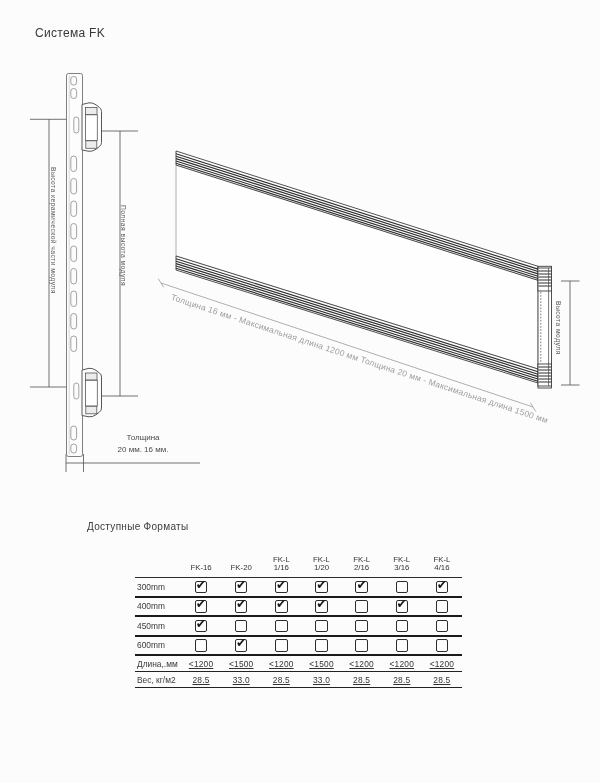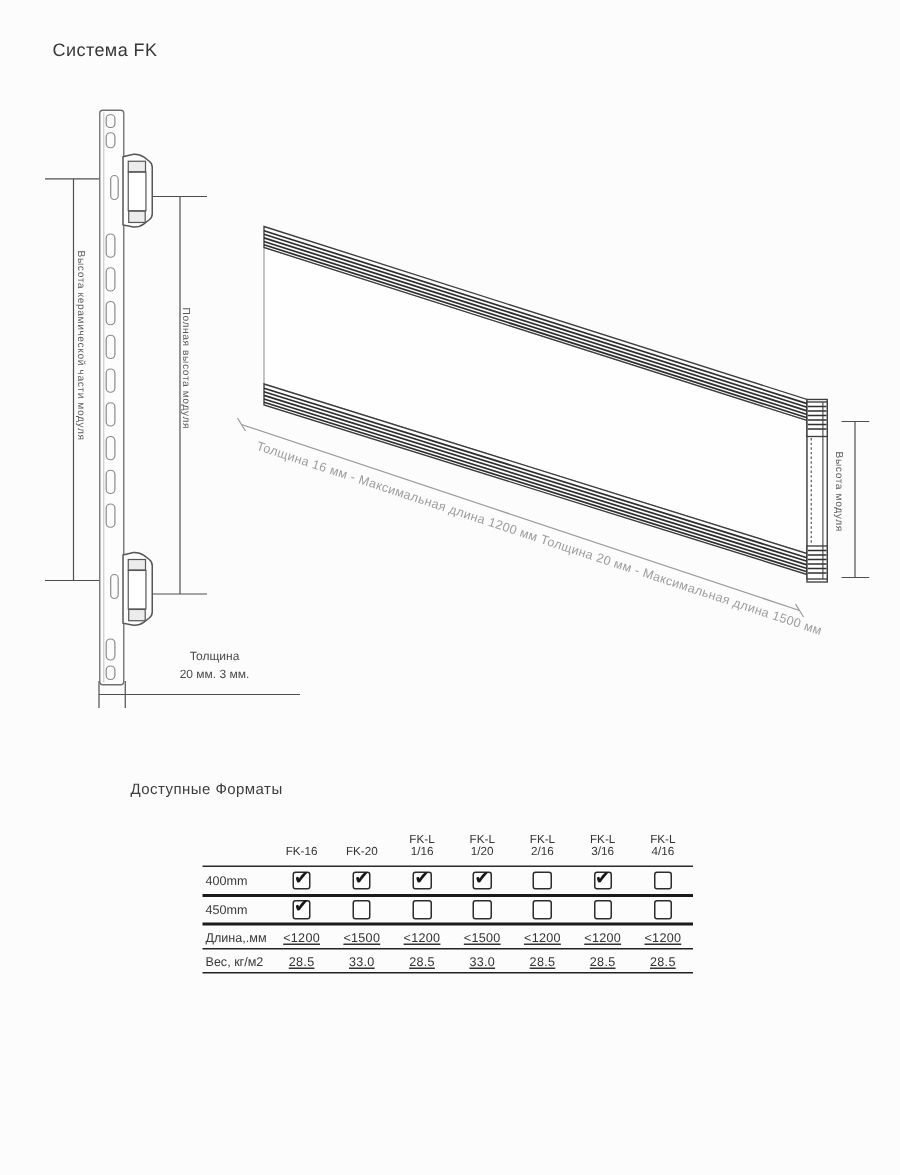--- a/index.html
+++ b/index.html
@@ -94,21 +94,21 @@
   </g>
   <g fill="#fdfdfd" stroke="#565656" stroke-width="1">
     <use href="#clipShape" transform="translate(0,265.5)"></use>
   </g>
 </svg>
 
 <div class="abs vlabel" id="v-ceramic">Высота керамической части модуля</div>
 <div class="abs vlabel" id="v-full">Полная высота модуля</div>
 <div class="abs" id="thickness">
   <div>Толщина</div>
-  <div>20 мм. 3 мм.</div>
+  <div>20 мм. 16 мм.</div>
 </div>
 
 <svg class="abs" style="left:150px;top:135px;" width="445" height="290" viewBox="150 135 445 290">
 
   <polygon points="176,165 538,280.3 538,369 176,256" fill="#fefefe" stroke="#909090" stroke-width="0.7"></polygon>
 
   <g>
     <polygon points="176,151 538,266.3 538,280.3 176,165" fill="#ffffff" stroke="#3d3d3d" stroke-width="0.9"></polygon>
     <g stroke="#2e2e2e" stroke-width="1.15">
       <line x1="176" y1="153.8" x2="538" y2="269.1"></line>
@@ -200,20 +200,44 @@
         <div class="h1">FK-L</div>
         <div>3/16</div>
       </div>
     <div class="hcell">
         <div class="h1">FK-L</div>
         <div>4/16</div>
       </div>
   </div>
 
   <div class="trow">
+    <div class="label-col">300mm</div>
+    <div class="dcol cb-cell checked">
+        <span class="cbx"></span>
+      </div>
+    <div class="dcol cb-cell checked">
+        <span class="cbx"></span>
+      </div>
+    <div class="dcol cb-cell checked">
+        <span class="cbx"></span>
+      </div>
+    <div class="dcol cb-cell checked">
+        <span class="cbx"></span>
+      </div>
+    <div class="dcol cb-cell checked">
+        <span class="cbx"></span>
+      </div>
+    <div class="dcol cb-cell">
+        <span class="cbx"></span>
+      </div>
+    <div class="dcol cb-cell checked">
+        <span class="cbx"></span>
+      </div>
+  </div>
+  <div class="trow">
     <div class="label-col">400mm</div>
     <div class="dcol cb-cell checked">
         <span class="cbx"></span>
       </div>
     <div class="dcol cb-cell checked">
         <span class="cbx"></span>
       </div>
     <div class="dcol cb-cell checked">
         <span class="cbx"></span>
       </div>
@@ -247,20 +271,44 @@
     <div class="dcol cb-cell">
         <span class="cbx"></span>
       </div>
     <div class="dcol cb-cell">
         <span class="cbx"></span>
       </div>
     <div class="dcol cb-cell">
         <span class="cbx"></span>
       </div>
   </div>
+  <div class="trow">
+    <div class="label-col">600mm</div>
+    <div class="dcol cb-cell">
+        <span class="cbx"></span>
+      </div>
+    <div class="dcol cb-cell checked">
+        <span class="cbx"></span>
+      </div>
+    <div class="dcol cb-cell">
+        <span class="cbx"></span>
+      </div>
+    <div class="dcol cb-cell">
+        <span class="cbx"></span>
+      </div>
+    <div class="dcol cb-cell">
+        <span class="cbx"></span>
+      </div>
+    <div class="dcol cb-cell">
+        <span class="cbx"></span>
+      </div>
+    <div class="dcol cb-cell">
+        <span class="cbx"></span>
+      </div>
+  </div>
 
   <div class="trow meta">
     <div class="label-col">Длина,.мм</div>
     <div class="dcol val">&lt;1200</div>
     <div class="dcol val">&lt;1500</div>
     <div class="dcol val">&lt;1200</div>
     <div class="dcol val">&lt;1500</div>
     <div class="dcol val">&lt;1200</div>
     <div class="dcol val">&lt;1200</div>
     <div class="dcol val">&lt;1200</div>

